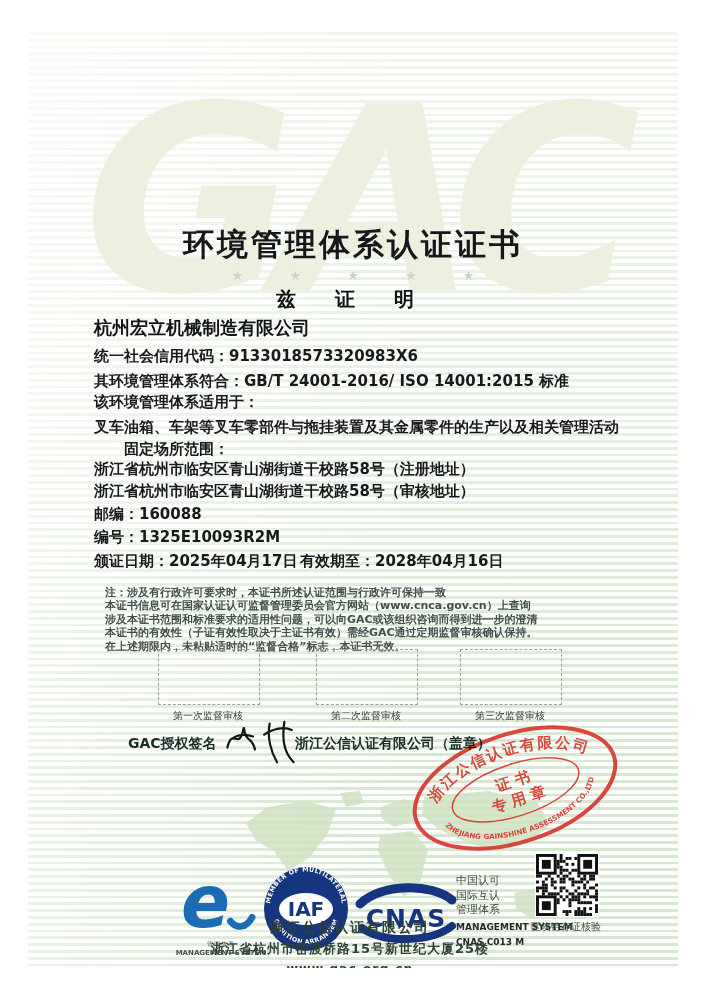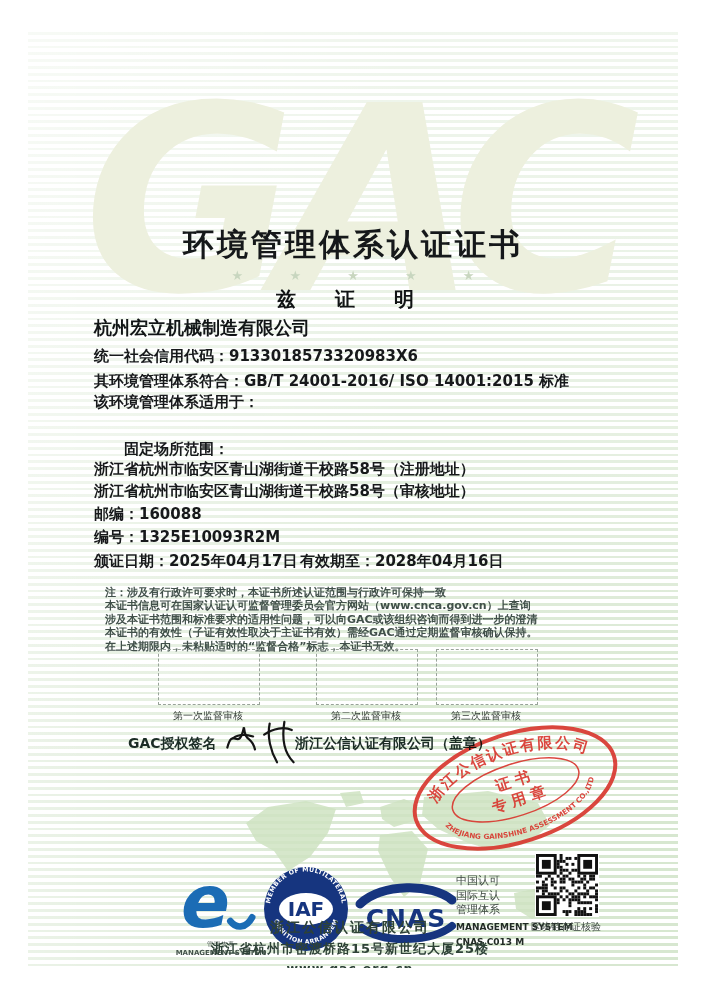--- a/index.html
+++ b/index.html
@@ -40,21 +40,21 @@
   }
   .company{position:absolute;left:66px;top:288px;font-size:18px;font-weight:bold;color:#121517;}
   .iline{position:absolute;left:66px;font-size:15px;font-weight:bold;color:#17191b;}
   .l0{top:319px;} .l1{top:344px;} .l2{top:365px;} .l3{top:390px;} .l4{top:412px;padding-left:30px;}
   .l5{top:432px;} .l6{top:454px;} .l7{top:477px;} .l8{top:500px;}
   .date-issue{position:absolute;left:66px;top:524px;font-size:15px;font-weight:bold;color:#17191b;}
   .date-valid{position:absolute;left:272px;top:524px;font-size:15px;font-weight:bold;color:#17191b;}
   .notes{position:absolute;left:77px;top:558px;}
   .note{font-size:11px;font-weight:bold;color:#41504a;line-height:13.4px;}
   .svbox{position:absolute;top:621px;width:100px;height:54px;border:1px dashed #98a399;background:rgba(255,255,255,.15);}
-  .b0{left:130px;} .b1{left:288px;} .b2{left:408px;}
+  .b0{left:130px;} .b1{left:288px;} .b2{left:432px;}
   .svlabel{position:absolute;top:681px;width:100px;text-align:center;font-size:10px;color:#323a34;}
   .sign-label{position:absolute;left:100px;top:707px;font-size:14px;font-weight:bold;color:#1b2c25;}
   .signature{position:absolute;left:192px;top:686px;width:92px;height:56px;}
   .sign-issuer{position:absolute;left:267px;top:707px;font-size:14px;font-weight:bold;color:#1b2c25;}
   .stamp{position:absolute;left:377px;top:700px;width:220px;height:120px;transform:rotate(-18deg);opacity:.92;mix-blend-mode:multiply;z-index:2;}
   .logo-gac{position:absolute;left:150px;top:838px;width:78px;height:76px;}
   .gac-captions{position:absolute;left:138px;top:912px;width:110px;text-align:center;}
   .gac-cap-cn{font-size:6px;color:#53605a;letter-spacing:1px;}
   .gac-cap-en{font-size:7px;font-weight:bold;color:#43524a;}
   .logo-iaf{position:absolute;left:233px;top:836px;width:90px;height:90px;}
@@ -90,20 +90,21 @@
 
   <div class="layer">
     <div class="subtitle">环境管理体系认证证书</div>
     <div class="stars">★ ★ ★ ★ ★</div>
     <div class="declare">兹 证 明</div>
 
     <div class="company">杭州宏立机械制造有限公司</div>
     <div class="iline l0">统一社会信用代码：9133018573320983X6</div>
     <div class="iline l1">其环境管理体系符合：GB/T 24001-2016/ ISO 14001:2015 标准</div>
     <div class="iline l2">该环境管理体系适用于：</div>
+    <div class="iline l3">叉车油箱、车架等叉车零部件与拖挂装置及其金属零件的生产以及相关管理活动</div>
     <div class="iline l4">固定场所范围：</div>
     <div class="iline l5">浙江省杭州市临安区青山湖街道干校路58号（注册地址）</div>
     <div class="iline l6">浙江省杭州市临安区青山湖街道干校路58号（审核地址）</div>
     <div class="iline l7">邮编：160088</div>
     <div class="iline l8">编号：1325E10093R2M</div>
 
     <div class="date-issue">颁证日期：2025年04月17日</div>
     <div class="date-valid">有效期至：2028年04月16日</div>
 
     <div class="notes">

